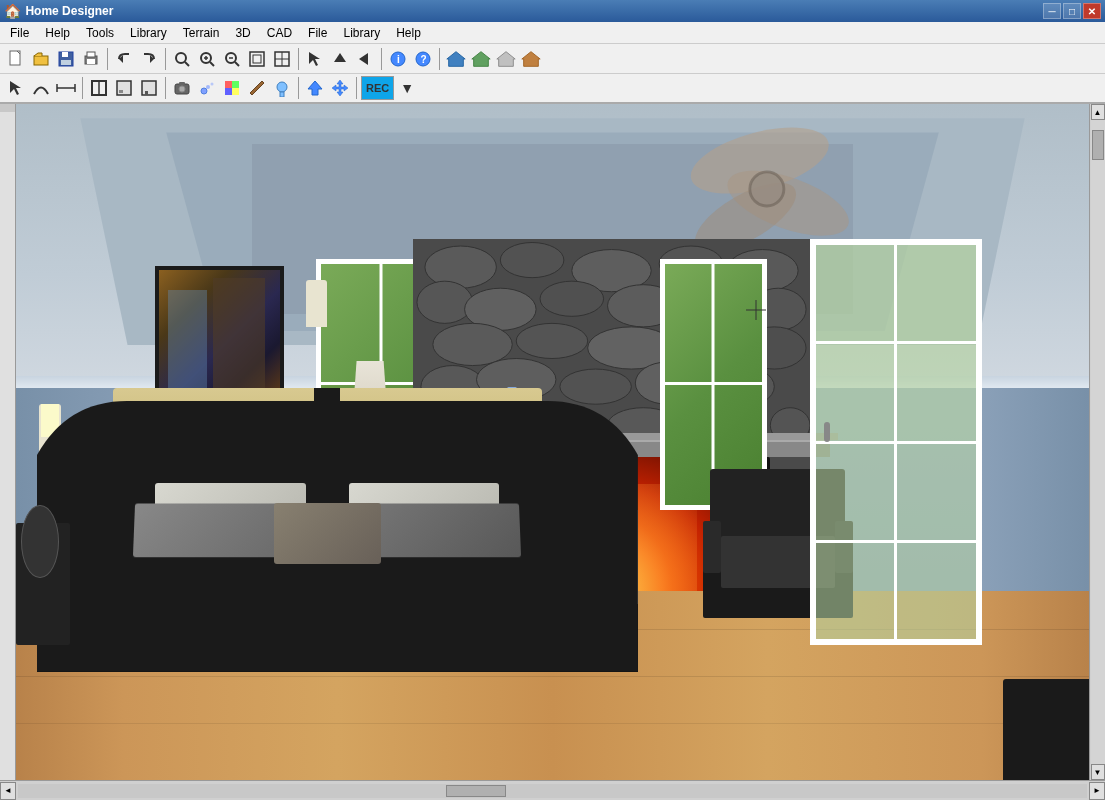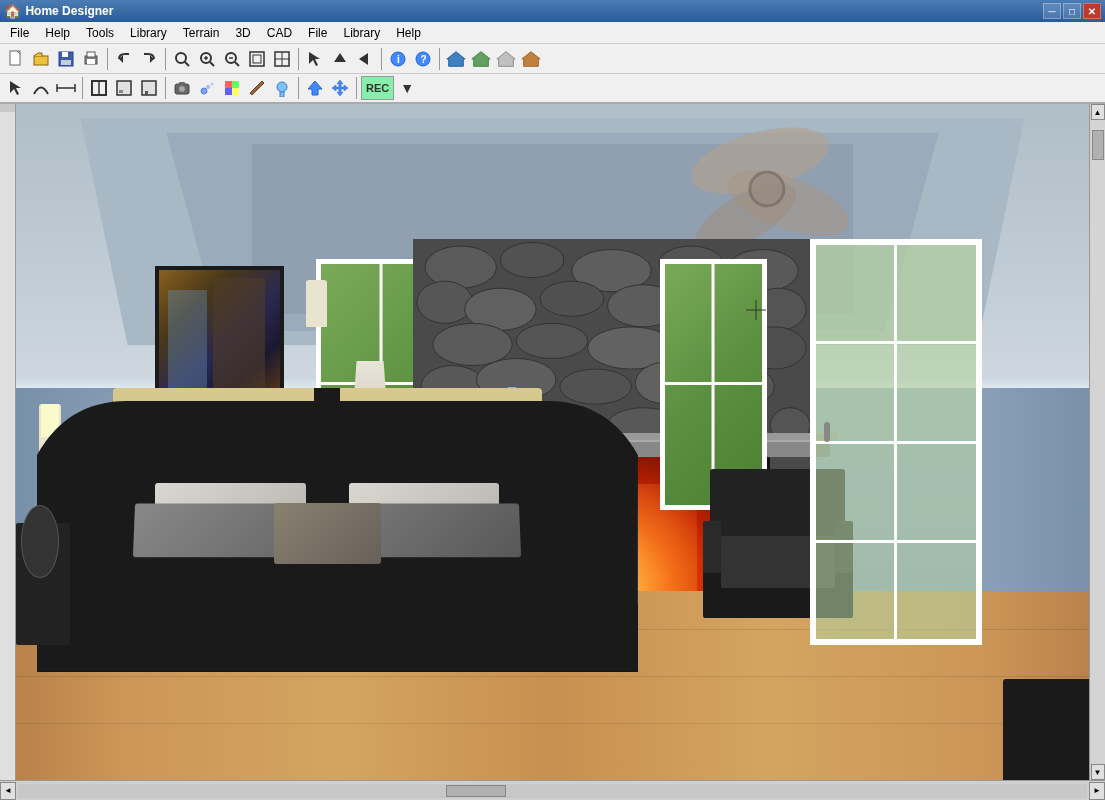--- a/index.html
+++ b/index.html
@@ -413,21 +413,21 @@
     <svg width="18" height="18" viewBox="0 0 18 18">
         <polygon points="9,2 16,10 12,10 12,16 6,16 6,10 2,10" fill="#4488ff" stroke="#2266cc" stroke-width="1"></polygon>
       </svg>
   </div>
   <div class="tb-btn">
     <svg width="18" height="18" viewBox="0 0 18 18">
         <polygon points="9,1 12,5 10,5 10,8 13,8 13,6 17,9 13,12 13,10 10,10 10,13 12,13 9,17 6,13 8,13 8,10 5,10 5,12 1,9 5,6 5,8 8,8 8,5 6,5" fill="#4488ff" stroke="#2266cc" stroke-width="0.5"></polygon>
       </svg>
   </div>
   <div class="toolbar-separator"></div>
-  <div class="tb-btn-wide" style="background:#86efac; border:1px solid #999; font-weight:bold; color:#333; padding: 4px 4px;">
+  <div class="tb-btn-wide" style="background:#0ea5e9; border:1px solid #999; font-weight:bold; color:#333; padding: 4px 4px;">
     REC
   </div>
   <div class="tb-btn">▼</div>
 </div>
 
 <div id="main-area">
 
   <div id="left-ruler">
     <div style="height:8px; width:100%; background:#c8c8c8;"></div>
   </div>

